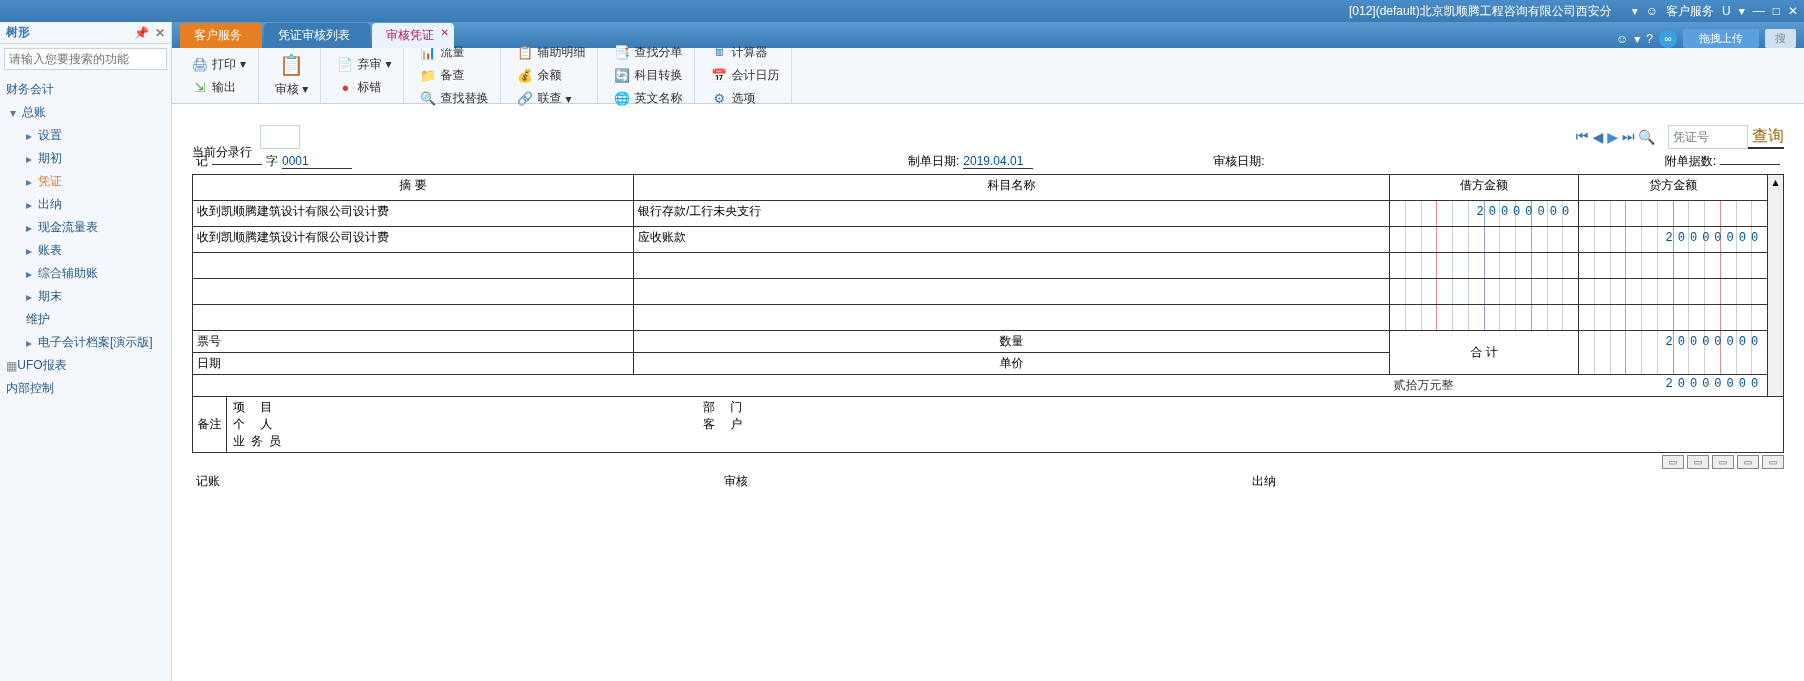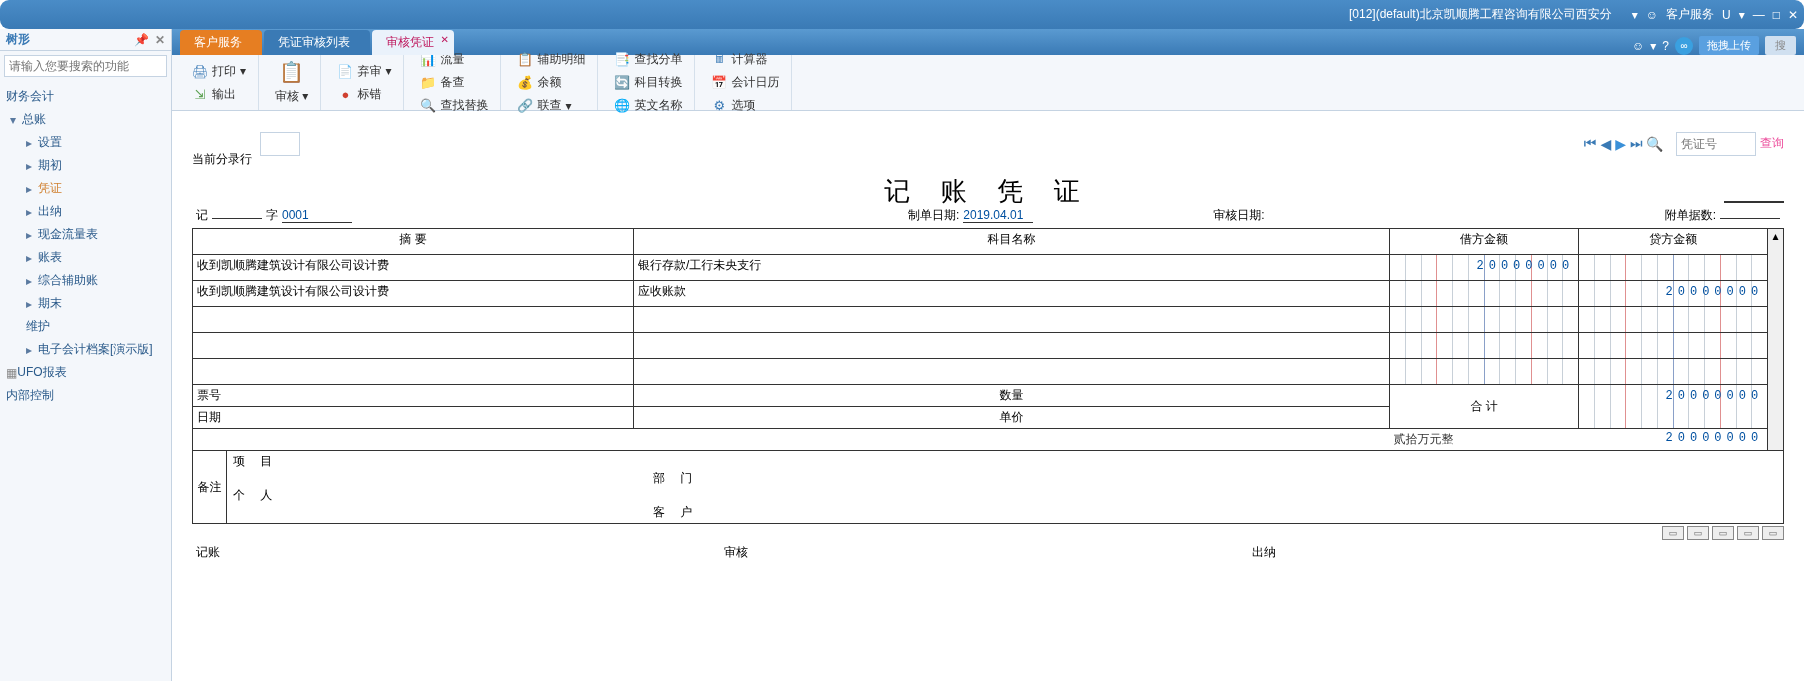--- a/index.html
+++ b/index.html
@@ -1,19 +1,19 @@
 <!DOCTYPE html>
 <html><head>
 <meta charset="utf-8">
 <style>
 * { box-sizing: border-box; margin: 0; padding: 0; font-family: "Microsoft YaHei", SimSun, sans-serif; font-size: 12px; }
 body { background: #fff; width: 1804px; height: 681px; overflow: hidden; }
 
 
-.titlebar { height: 29px; background: linear-gradient(#4a8cc7, #3a7ab5); color: #fff; display: flex; align-items: center; justify-content: flex-end; padding: 0 6px; border-radius: 9px; }
+.titlebar { height: 22px; background: linear-gradient(#4a8cc7, #3a7ab5); color: #fff; display: flex; align-items: center; justify-content: flex-end; padding: 0 6px; }
 .titlebar .title { flex: 1; text-align: right; padding-right: 20px; font-size: 12px; }
 .titlebar .sysbtns { display: flex; gap: 8px; align-items: center; }
 .titlebar .sysbtns span { cursor: pointer; }
 
 
 .main { display: flex; height: calc(100% - 22px); }
 
 
 .sidebar { width: 172px; background: #f4f7fb; border-right: 1px solid #c5d3e2; display: flex; flex-direction: column; }
 .sidebar-head { height: 22px; display: flex; align-items: center; padding: 0 6px; color: #3a7ab5; font-weight: bold; border-bottom: 1px solid #c5d3e2; }
@@ -31,21 +31,21 @@
 
 .content { flex: 1; display: flex; flex-direction: column; background: #fff; }
 
 
 .tabs { height: 26px; background: linear-gradient(#5a9ad1, #3a7ab5); display: flex; align-items: flex-end; padding-left: 8px; }
 .tab { padding: 4px 20px 4px 14px; color: #fff; background: #3a7ab5; margin-right: 2px; border-radius: 4px 4px 0 0; cursor: pointer; position: relative; font-size: 12px; }
 .tab.orange { background: #e67e22; }
 .tab.active { background: #eaf2fb; color: #be185d; }
 .tab .tabx { position: absolute; right: 5px; top: 4px; font-size: 10px; }
 .tabs .right-icons { margin-left: auto; display: flex; align-items: center; gap: 6px; padding-right: 8px; color: #fff; }
-.tabs .right-icons .pill { background: #5aa0e0; color: #fff; padding: 2px 8px; border-radius: 2px; font-size: 11px; }
+.tabs .right-icons .pill { background: #5aa0e0; color: #fff; padding: 2px 16px; border-radius: 2px; font-size: 11px; }
 .tabs .right-icons .pill2 { background: #d0e0f0; color: #888; padding: 2px 10px; border-radius: 2px; font-size: 11px; }
 
 
 .toolbar { height: 56px; background: #f4f7fb; border-bottom: 1px solid #c5d3e2; display: flex; align-items: center; padding: 0 8px; gap: 4px; }
 .tbgroup { display: flex; flex-direction: column; gap: 2px; border-right: 1px solid #d5e0eb; padding: 0 8px; height: 100%; justify-content: center; }
 .tbgroup.single { flex-direction: column; align-items: center; }
 .tbbtn { display: flex; align-items: center; gap: 4px; padding: 2px 4px; cursor: pointer; color: #333; font-size: 12px; white-space: nowrap; }
 .tbbtn .icon { width: 16px; height: 16px; display: inline-flex; align-items: center; justify-content: center; font-size: 13px; }
 .tbbtn.big { flex-direction: column; font-size: 12px; }
 .tbbtn.big .icon { width: 24px; height: 24px; font-size: 20px; }
@@ -56,21 +56,21 @@
 .icon-yellow { color: #d0a030; }
 
 
 .voucher-wrap { flex: 1; padding: 8px 20px; overflow: auto; position: relative; }
 .voucher-top { display: flex; align-items: center; margin-bottom: 4px; }
 .voucher-top .label { font-size: 12px; margin-top: 32px; }
 .voucher-top input { width: 40px; height: 24px; border: 1px solid #c5d3e2; margin-left: 8px; }
 .voucher-top .nav { margin-left: auto; display: flex; align-items: center; gap: 4px; }
 .voucher-top .nav span { color: #3a7ab5; cursor: pointer; font-size: 14px; }
 .voucher-top .nav input { width: 80px; border: 1px solid #c5d3e2; color: #888; padding: 0 4px; }
-.voucher-top .nav .query { color: #ec4899; cursor: pointer; font-size: 12px; }
+.voucher-top .nav .query { color: #a16207; cursor: pointer; font-size: 16px; }
 
 .voucher-title { text-align: center; font-size: 26px; letter-spacing: 12px; font-family: SimSun; margin: 6px 0 10px; }
 .voucher-title-underline { border-bottom: 2px solid #333; width: 60px; margin-left: auto; margin-top: -18px; margin-bottom: 4px; }
 
 .voucher-meta { display: flex; font-size: 12px; padding: 0 4px 4px; }
 .voucher-meta .meta-item { display: flex; align-items: baseline; gap: 4px; }
 .voucher-meta .meta-item .uline { border-bottom: 1px solid #333; min-width: 70px; display: inline-block; color: #0050a0; }
 .voucher-meta .fill { flex: 1; }
 .voucher-meta .attach { margin-left: auto; }
 
@@ -88,21 +88,21 @@
 .amount-grid .c.b { border-right-color: #8aa0c8; }
 .amount-grid .c:last-child { border-right: none; }
 .amount-val { position: absolute; right: 4px; top: 4px; font-size: 12px; letter-spacing: 5px; font-family: "Courier New", monospace; color: #0050a0; }
 
 .vtable .totals-row td { height: 20px; }
 .vtable .caps-row td { height: 20px; color: #333; }
 
 .remark-row { display: flex; border: 1px solid #333; border-top: none; }
 .remark-row .lbl { width: 34px; display: flex; align-items: center; justify-content: center; border-right: 1px solid #333; }
 .remark-row .body { flex: 1; padding: 2px 6px; }
-.remark-row .body .line { display: flex; flex-direction: column; }
+.remark-row .body .line { display: flex; }
 .remark-row .body .line span:first-child { min-width: 50px; letter-spacing: 6px; }
 .remark-row .body .line .mid { margin-left: 420px; letter-spacing: 6px; }
 
 .mini-icons { display: flex; justify-content: flex-end; gap: 3px; padding: 2px 0; }
 .mini-icons span { width: 22px; height: 14px; border: 1px solid #888; display: inline-flex; align-items: center; justify-content: center; font-size: 9px; color: #666; background: #eee; }
 
 .signatures { display: flex; font-size: 12px; padding: 2px 4px 0; }
 .signatures div { flex: 1; }
 .signatures .maker { text-align: right; padding-right: 20px; }
 </style>
@@ -292,21 +292,20 @@
           <span>⏮</span>
           <span>◀</span>
           <span style="color:#3a90d8">▶</span>
           <span>⏭</span>
           <span>🔍</span>
           <input placeholder="凭证号" style="">
           <span class="query">查询</span>
         </div>
       </div>
 
-      <div class="voucher-title">记 账 凭 证</div>
       <div class="voucher-title-underline"></div>
 
       <div class="voucher-meta">
         <div class="meta-item">
           <span>记</span>
           <span class="uline" style="min-width:50px"></span>
           <span>字</span>
           <span class="uline">0001</span>
         </div>
         <div class="fill"></div>
@@ -575,20 +574,23 @@
         <div class="lbl">备注</div>
         <div class="body">
           <div class="line">
               <span>项 目</span>
               <span class="mid">部 门</span>
             </div>
           <div class="line">
               <span>个 人</span>
               <span class="mid">客 户</span>
             </div>
+          <div class="line">
+              <span>业务员</span>
+            </div>
         </div>
       </div>
 
       <div class="mini-icons">
         <span>▭</span>
         <span>▭</span>
         <span>▭</span>
         <span>▭</span>
         <span>▭</span>
       </div>

